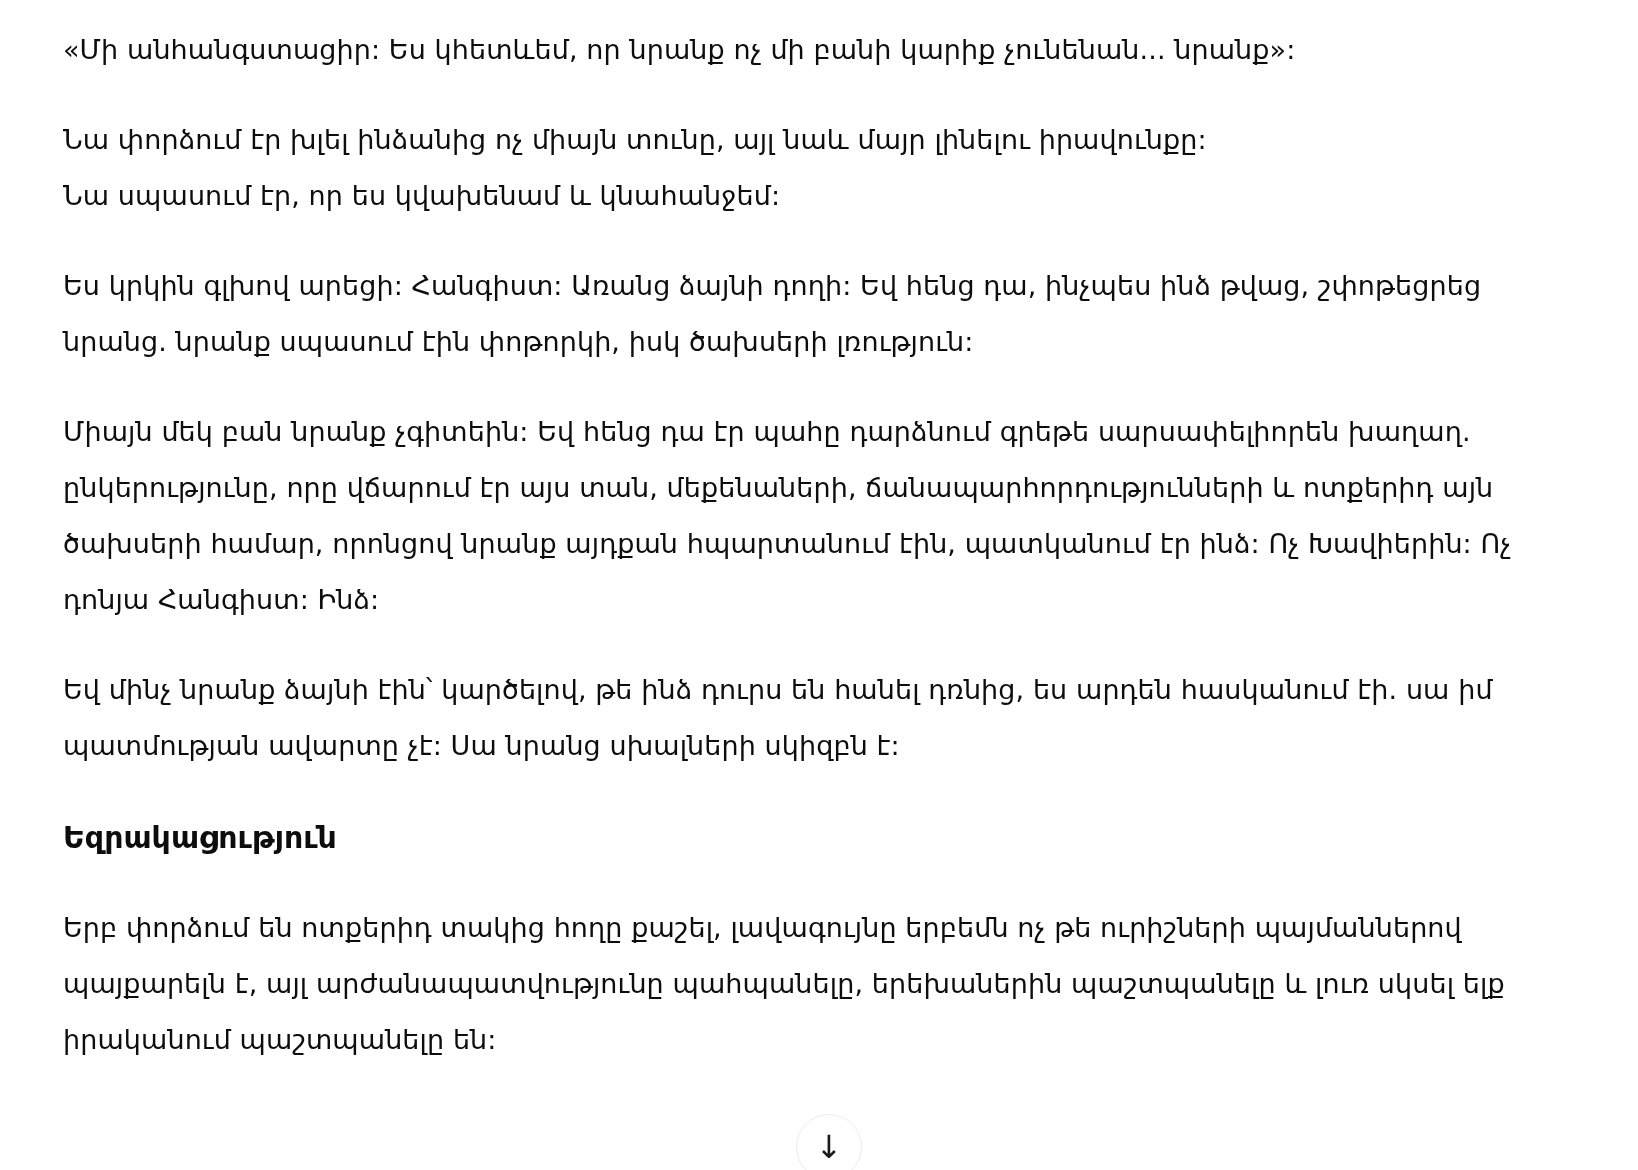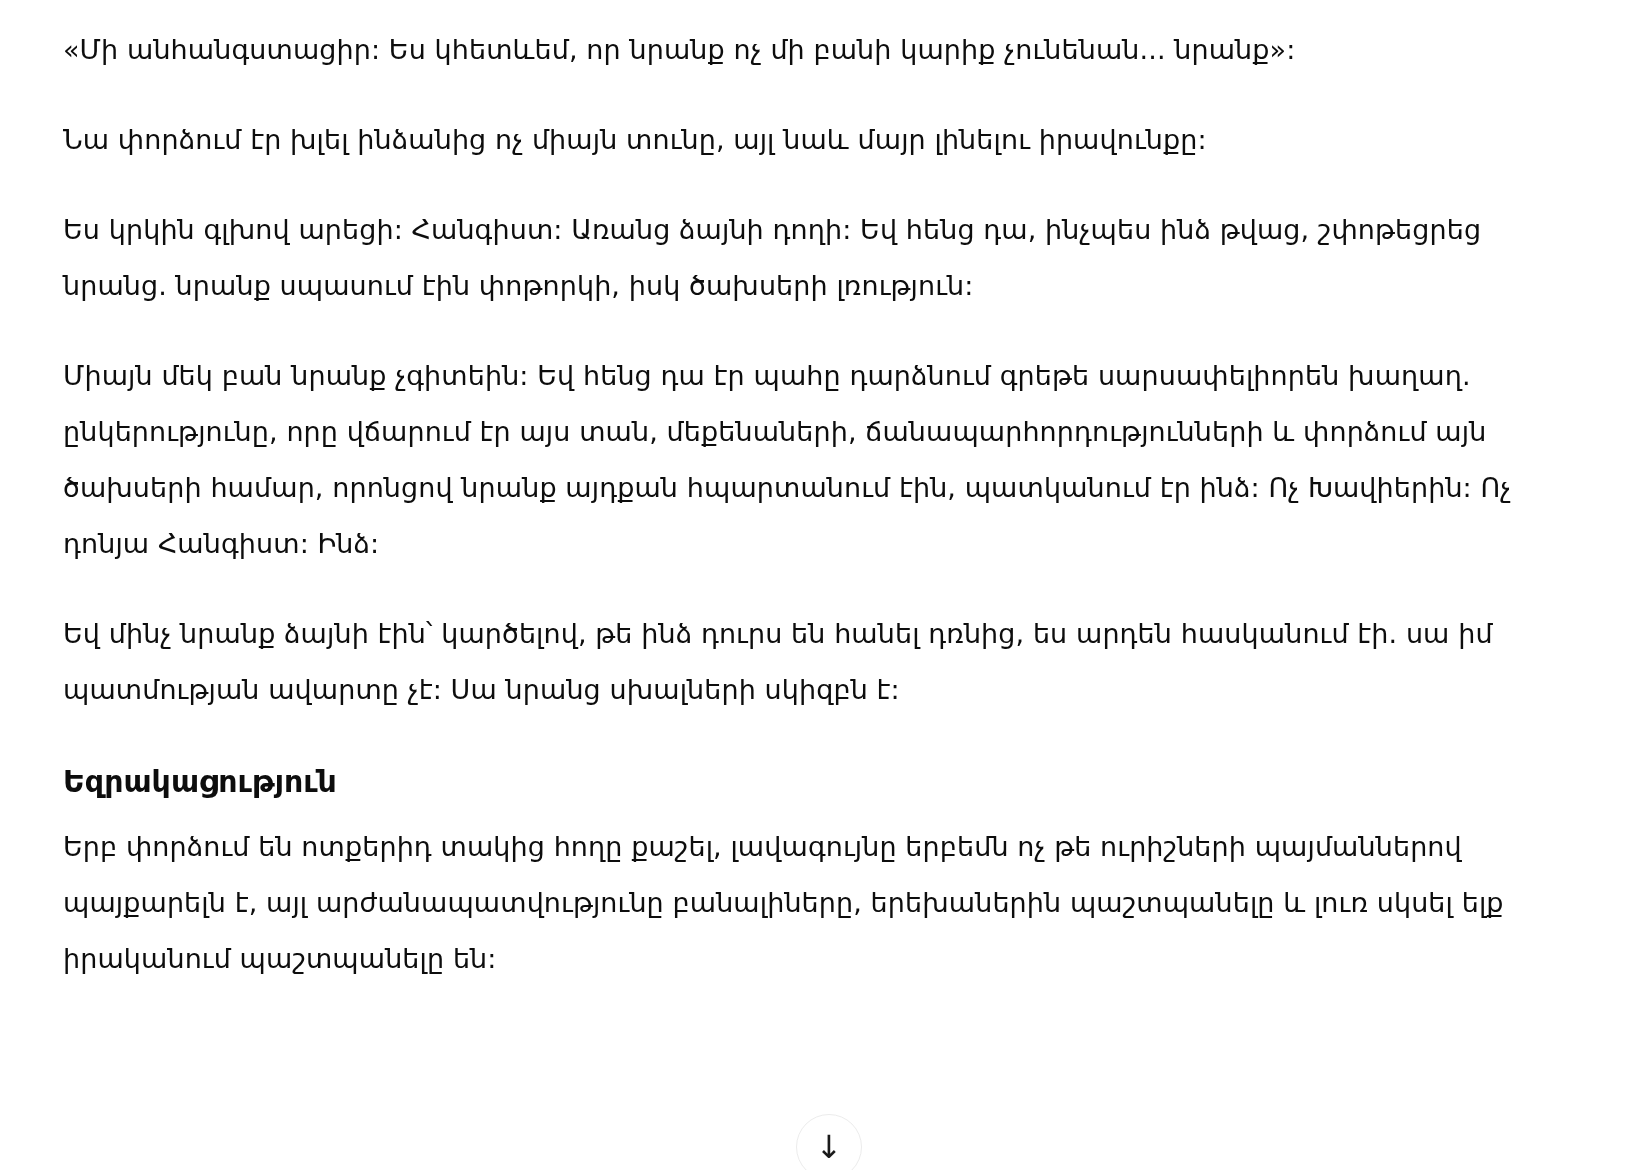--- a/index.html
+++ b/index.html
@@ -20,21 +20,21 @@
   }
   .para {
     margin: 0 0 34px 0;
     font-size: 27px;
     line-height: 56px;
     font-weight: 400;
     letter-spacing: 0.1px;
   }
   .para .line { display: block; white-space: nowrap; }
   h2.heading {
-    margin: 44px 0 17px 0;
+    margin: 44px 0 42px 0;
     font-size: 30px;
     line-height: 40px;
     font-weight: 700;
   }
   h2.heading .line { display: block; white-space: nowrap; }
   .scroll-btn {
     position: absolute;
     left: 796px;
     top: 1114px;
     width: 66px;
@@ -57,40 +57,41 @@
 </style>
 </head>
 <body>
 
 <main class="doc">
     <p class="para">
       <span class="line">«Մի անհանգստացիր: Ես կհետևեմ, որ նրանք ոչ մի բանի կարիք չունենան... նրանք»:</span>
     </p>
     <p class="para">
       <span class="line">Նա փորձում էր խլել ինձանից ոչ միայն տունը, այլ նաև մայր լինելու իրավունքը:</span>
+      <span class="line">Նա սպասում էր, որ ես կվախենամ և կնահանջեմ:</span>
     </p>
     <p class="para">
       <span class="line">Ես կրկին գլխով արեցի: Հանգիստ: Առանց ձայնի դողի: Եվ հենց դա, ինչպես ինձ թվաց, շփոթեցրեց</span>
       <span class="line">նրանց. նրանք սպասում էին փոթորկի, իսկ ծախսերի լռություն:</span>
     </p>
     <p class="para">
       <span class="line">Միայն մեկ բան նրանք չգիտեին: Եվ հենց դա էր պահը դարձնում գրեթե սարսափելիորեն խաղաղ.</span>
-      <span class="line">ընկերությունը, որը վճարում էր այս տան, մեքենաների, ճանապարհորդությունների և փորձում այն</span>
+      <span class="line">ընկերությունը, որը վճարում էր այս տան, մեքենաների, ճանապարհորդությունների և ոտքերիդ այն</span>
       <span class="line">ծախսերի համար, որոնցով նրանք այդքան հպարտանում էին, պատկանում էր ինձ: Ոչ Խավիերին: Ոչ</span>
       <span class="line">դոնյա Հանգիստ: Ինձ:</span>
     </p>
     <p class="para">
       <span class="line">Եվ մինչ նրանք ձայնի էին՝ կարծելով, թե ինձ դուրս են հանել դռնից, ես արդեն հասկանում էի. սա իմ</span>
       <span class="line">պատմության ավարտը չէ: Սա նրանց սխալների սկիզբն է:</span>
     </p>
     <h2 class="heading">
       <span class="line">Եզրակացություն</span>
     </h2>
     <p class="para">
       <span class="line">Երբ փորձում են ոտքերիդ տակից հողը քաշել, լավագույնը երբեմն ոչ թե ուրիշների պայմաններով</span>
-      <span class="line">պայքարելն է, այլ արժանապատվությունը բանալիները, երեխաներին պաշտպանելը և լուռ սկսել ելք</span>
+      <span class="line">պայքարելն է, այլ արժանապատվությունը պահպանելը, երեխաներին պաշտպանելը և լուռ սկսել ելք</span>
       <span class="line">իրականում պաշտպանելը են:</span>
     </p>
   </main>
 
 <button class="scroll-btn">
   <span class="arrow">↓</span>
 </button>
 
 </body></html>

